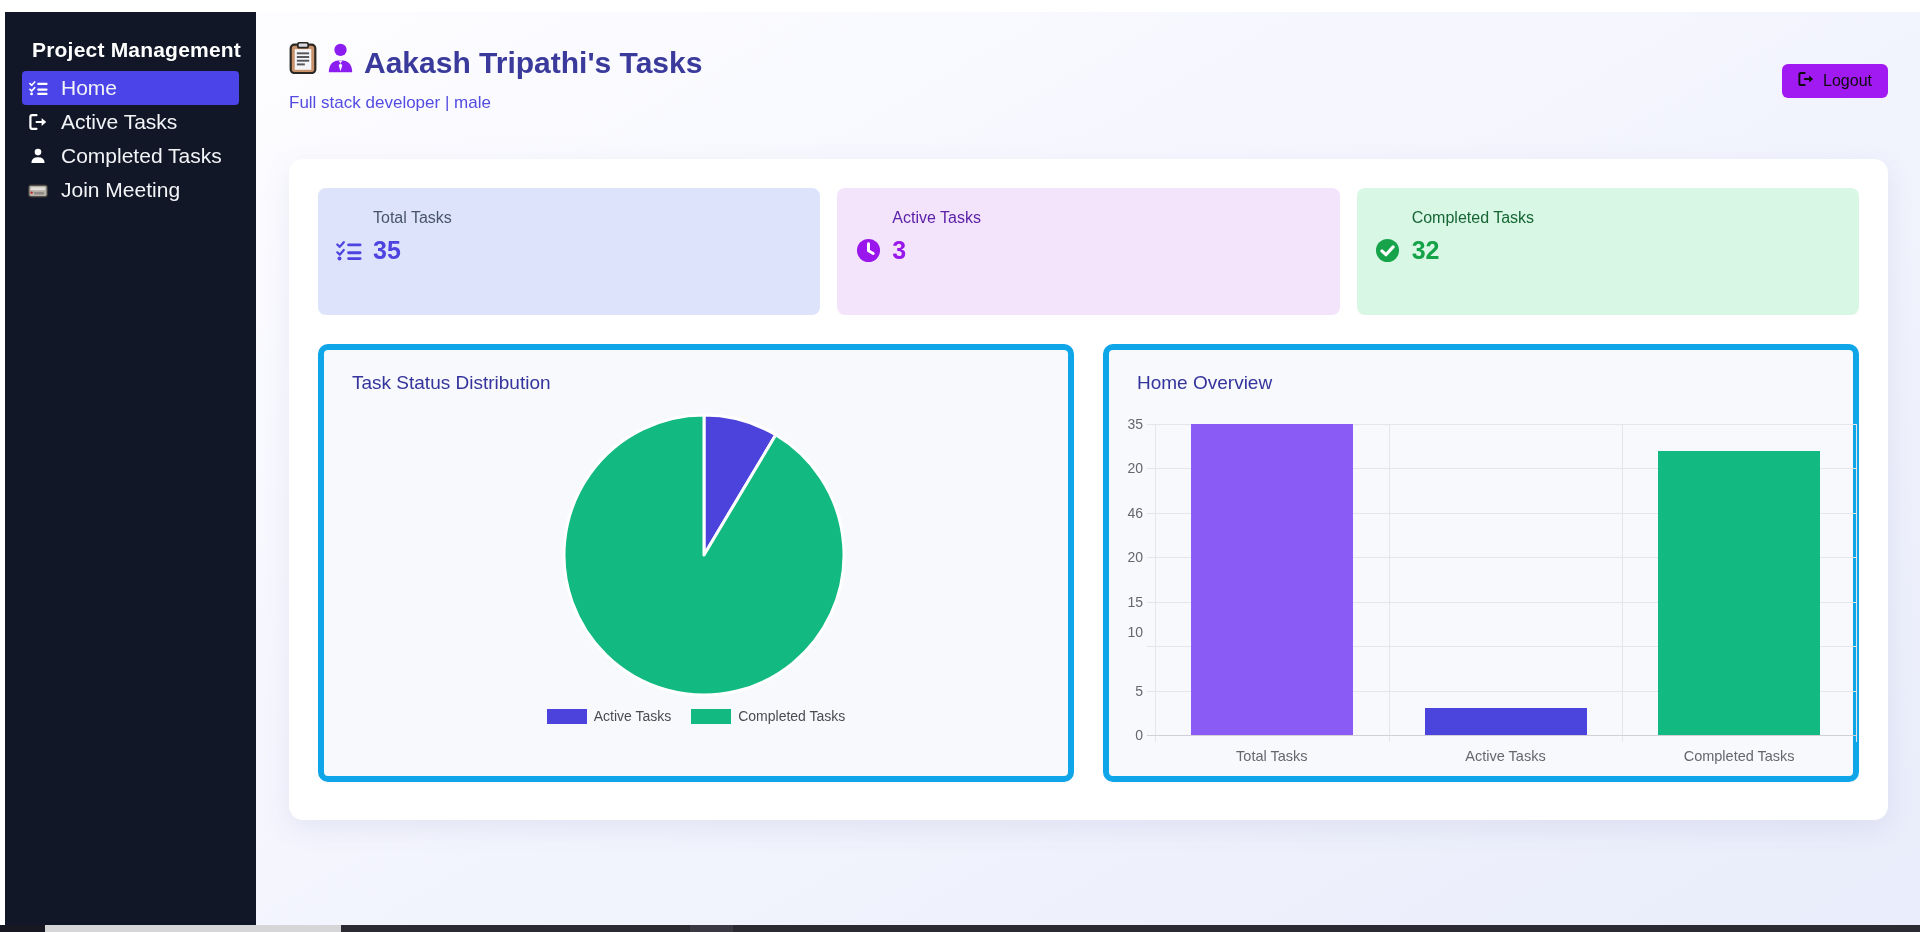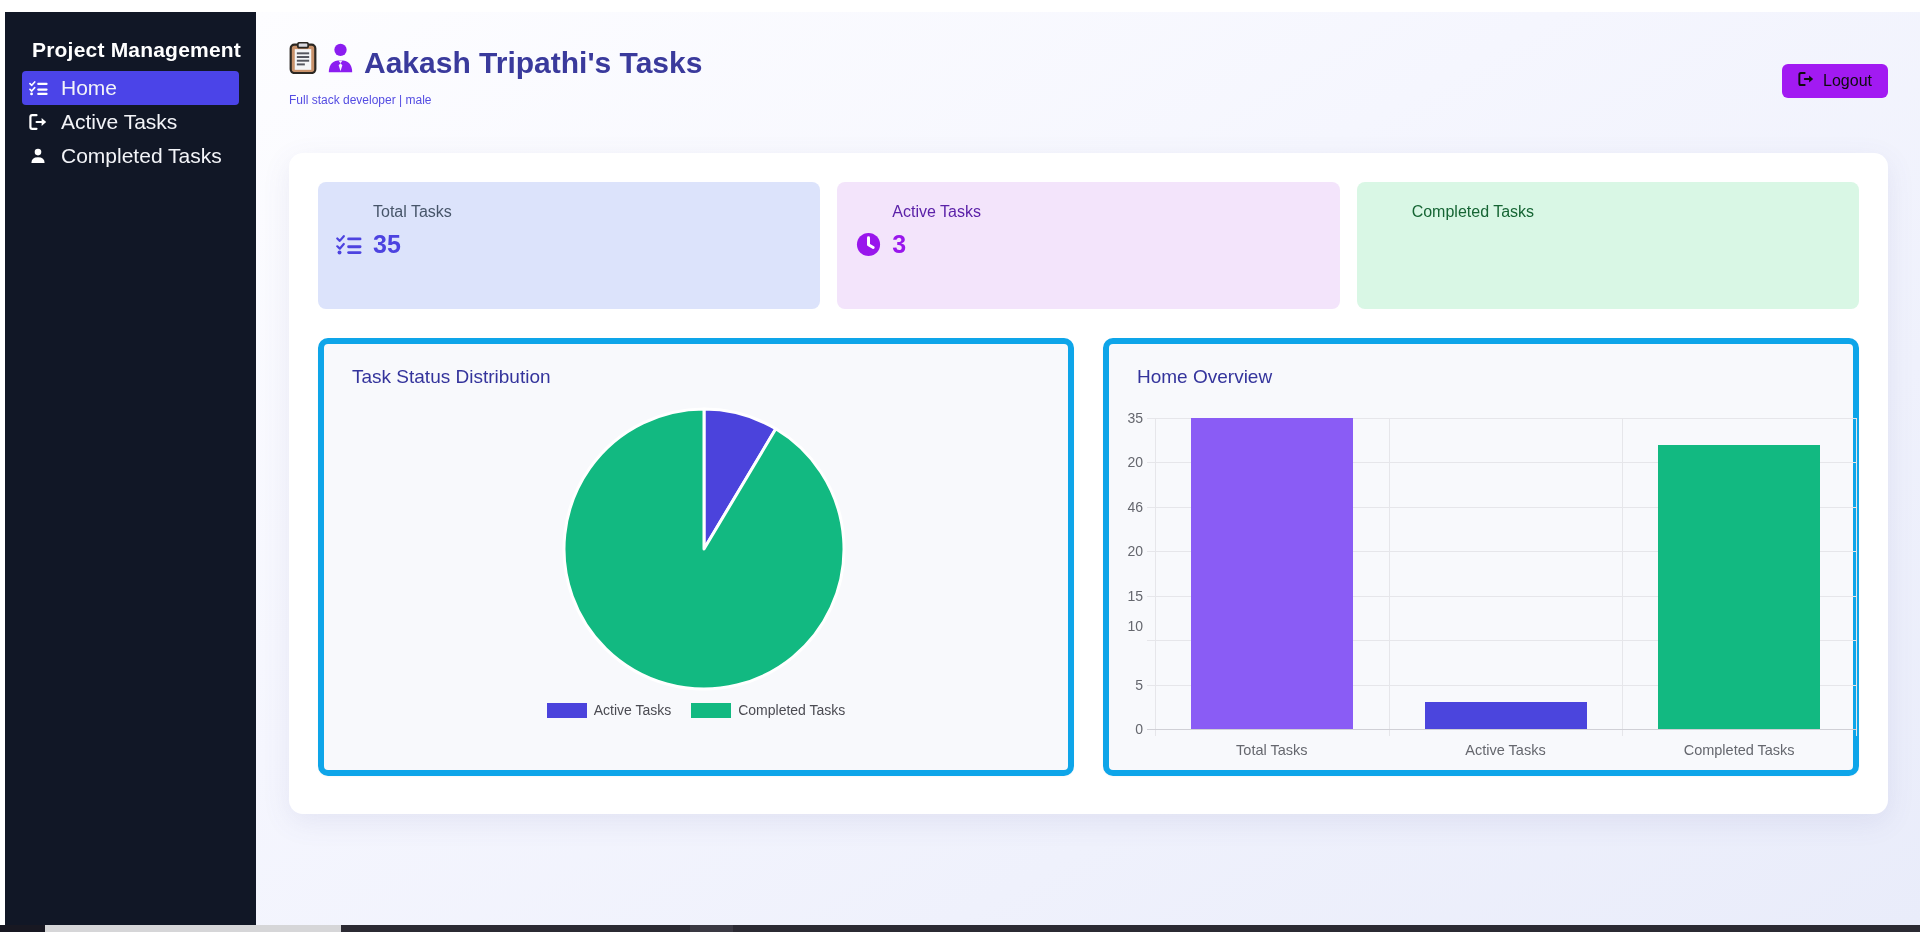--- a/index.html
+++ b/index.html
@@ -15,21 +15,21 @@
   .nav-item { display: flex; align-items: center; height: 34px; margin: 0 17px; padding-left: 6px;
     border-radius: 4px; color: #f3f4f8; font-size: 21px; cursor: pointer; }
   .nav-item.active { background: #4b44e8; }
   .nav-icon { width: 20px; height: 18px; margin-right: 13px; display: flex; align-items: center; justify-content: center; color: #ffffff; }
   .nav-icon svg { display: block; }
 
   
   .main { flex: 1; height: 913px; background: linear-gradient(150deg, #fdfdff 0%, #f5f6fe 40%, #e9ecfa 100%); }
   .header-row { display: flex; justify-content: space-between; align-items: flex-start; padding: 30px 32px 0 33px; }
   .page-title { display: flex; align-items: center; gap: 10px; font-size: 30px; font-weight: 600; color: #3a3a9c; line-height: 38px; }
-  .page-subtitle { margin-top: 10px; font-size: 12px; color: #544ce2; }
+  .page-subtitle { margin-top: 10px; font-size: 17px; color: #544ce2; }
   .logout-btn { margin-top: 22px; display: flex; align-items: center; gap: 9px; background: #a21af2; color: #0d0d0d;
     border: none; border-radius: 6px; padding: 8px 16px; font-size: 16px; font-weight: 500; cursor: pointer;
     font-family: inherit; }
 
   .content-card { margin: 46px 32px 0 33px; height: 661px; background: #ffffff; border-radius: 14px;
     box-shadow: 0 8px 28px rgba(90, 90, 160, 0.10); }
 
   
   .stats-row { display: flex; gap: 17px; padding: 29px 29px 0; }
   .stat-card { flex: 1; height: 127px; border-radius: 8px; padding: 21px 18px; }
@@ -106,20 +106,31 @@
         <span>Active Tasks</span>
       </div>
       <div class="nav-item">
         <span class="nav-icon">
           <svg width="16" height="16" viewBox="0 0 16 16">
               <circle cx="8" cy="4.1" r="3.3" fill="currentColor"></circle>
               <path d="M1.4 15 Q1.4 9.3 8 9.3 Q14.6 9.3 14.6 15 Z" fill="currentColor"></path>
             </svg>
         </span>
         <span>Completed Tasks</span>
+      </div>
+      <div class="nav-item">
+        <span class="nav-icon">
+          <svg width="20" height="15" viewBox="0 0 20 15">
+              <rect x="0.8" y="2.2" width="18.4" height="11.6" rx="2" fill="#b5b1a9" stroke="#3f3c38" stroke-width="1.2"></rect>
+              <rect x="2.8" y="4.2" width="14.4" height="3" rx="1" fill="#e2dfd8"></rect>
+              <circle cx="3.6" cy="9.6" r="1.2" fill="#c62828"></circle>
+              <rect x="6" y="9" width="10" height="2.4" rx="1" fill="#8f8b84"></rect>
+            </svg>
+        </span>
+        <span>Join Meeting</span>
       </div>
     </nav>
   </aside>
 
   <main class="main">
 
     <div class="header-row">
       <div>
         <h1 class="page-title">
           <span>
@@ -183,20 +194,29 @@
               <svg width="25" height="25" viewBox="0 0 16 16">
                   <circle cx="8" cy="8" r="7.4" fill="#9916ec"></circle>
                   <path d="M8 3.6 V8.2 L11 9.9" fill="none" stroke="#ffffff" stroke-width="1.9" stroke-linecap="round" stroke-linejoin="round"></path>
                 </svg>
             </span>
             <span class="stat-value">3</span>
           </div>
         </div>
         <div class="stat-card completed">
           <div class="stat-label">Completed Tasks</div>
+          <div class="stat-valrow">
+            <span class="stat-icon">
+              <svg width="25" height="25" viewBox="0 0 16 16">
+                  <circle cx="8" cy="8" r="7.4" fill="#16a34a"></circle>
+                  <polyline points="4.4,8.3 7,10.7 11.6,5.7" fill="none" stroke="#ffffff" stroke-width="2" stroke-linecap="round" stroke-linejoin="round"></polyline>
+                </svg>
+            </span>
+            <span class="stat-value">32</span>
+          </div>
         </div>
       </div>
 
       <div class="charts-row">
 
         <div class="chart-card">
           <div class="chart-title">Task Status Distribution</div>
           <svg class="pie-svg" viewBox="0 0 300 300">
               <path d="M 150 150 L 150 10 A 140 140 0 0 1 221.8056890781068 29.817043570986087 Z" fill="#4b43dc" stroke="#ffffff" stroke-width="3" stroke-linejoin="round"></path>
               <path d="M 150 150 L 221.80589883682688 29.81716889573876 A 140 140 0 1 1 149.9997556539046 10.000000000213248 Z" fill="#12b981" stroke="#ffffff" stroke-width="3" stroke-linejoin="round"></path>

